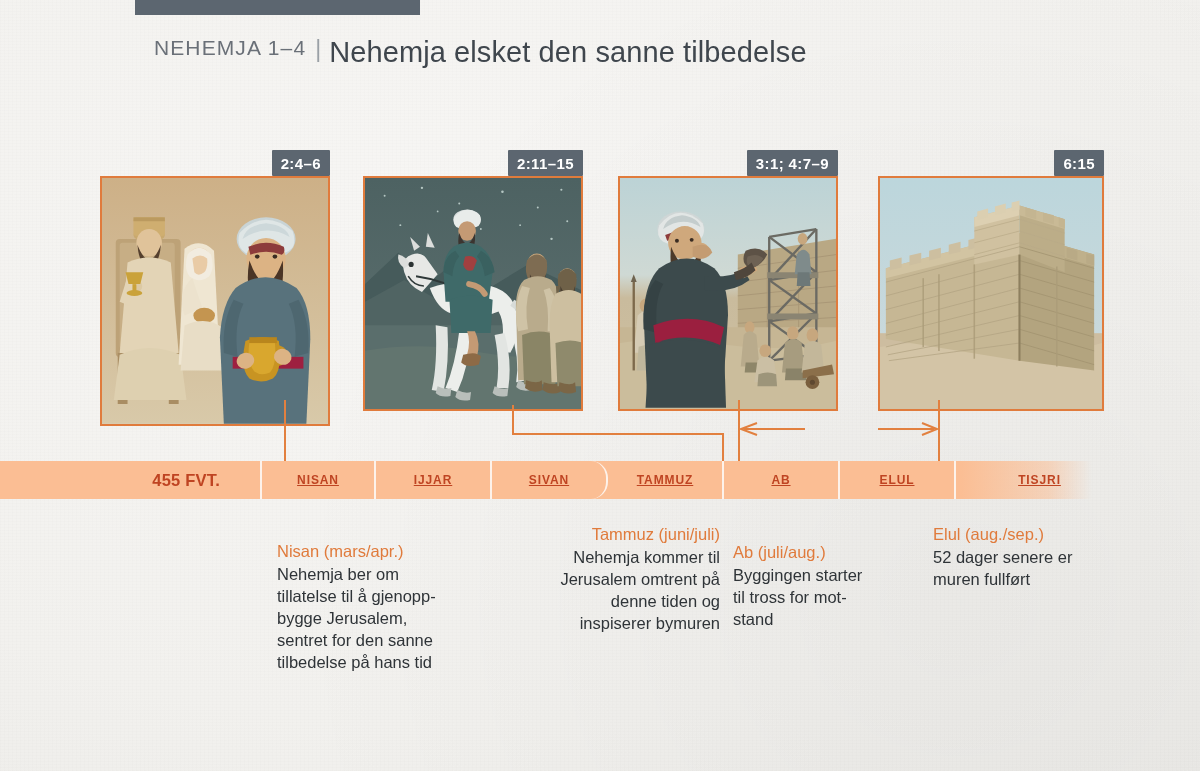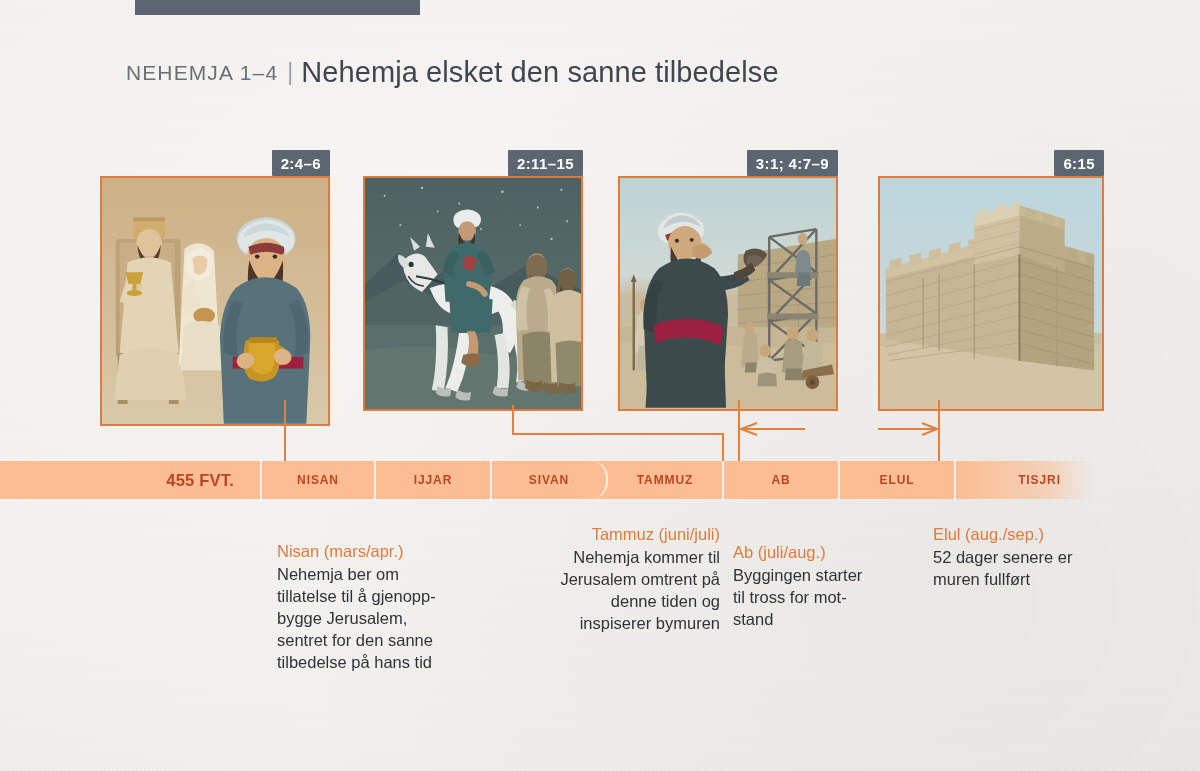--- a/index.html
+++ b/index.html
@@ -29,24 +29,23 @@
 
   
   .topbar {
     position: absolute; left: 135px; top: 0px;
     width: 285px; height: 15px;
     background: #5c6670;
   }
 
   
   .heading {
-    position: absolute; left: 126px; top: 36px;
-    display: flex; align-items: center;
+    position: absolute; left: 154px; top: 36px;
+    display: flex; align-items: flex-start;
     white-space: nowrap;
-    margin-top: 20px;
   }
   .heading .ref {
     font-size: 21px; letter-spacing: 1.1px;
     color: #6a7078; font-weight: 400;
   }
   .heading .sep {
     font-size: 23px; color: #9aa0a6;
     margin: 0 8px 0 9px; font-weight: 300;
   }
   .heading .title {
@@ -87,22 +86,22 @@
     background: linear-gradient(90deg,
        #fbbe94 0%, #fbbe94 88%, rgba(251,190,148,0.55) 96%, rgba(251,190,148,0) 100%);
     display: flex; align-items: stretch;
   }
   .tl-seg {
     display: flex; align-items: center; justify-content: center;
     box-sizing: border-box;
     border-right: 2px solid #fdf2ea;
     color: #bf4422; font-weight: bold;
   }
-  .tl-seg.year { font-size: 16.5px; letter-spacing: .2px; justify-content: flex-end; padding-right: 26px;}
-  .tl-seg.month { font-size: 12px; letter-spacing: .9px; }
+  .tl-seg.year { font-size: 16.5px; letter-spacing: .2px; justify-content: flex-end; padding-right: 40px;}
+  .tl-seg.month { font-size: 12px; letter-spacing: .9px; text-decoration: underline; }
   .tl-seg.last { border-right: none; }
 
   
   .caption { position: absolute; }
   .caption .chead {
     color: #e07b3c; font-size: 16.5px; margin-bottom: 3px;
     white-space: nowrap;
   }
   .caption .cbody {
     color: #2f3438; font-size: 16.5px; line-height: 1.33;

